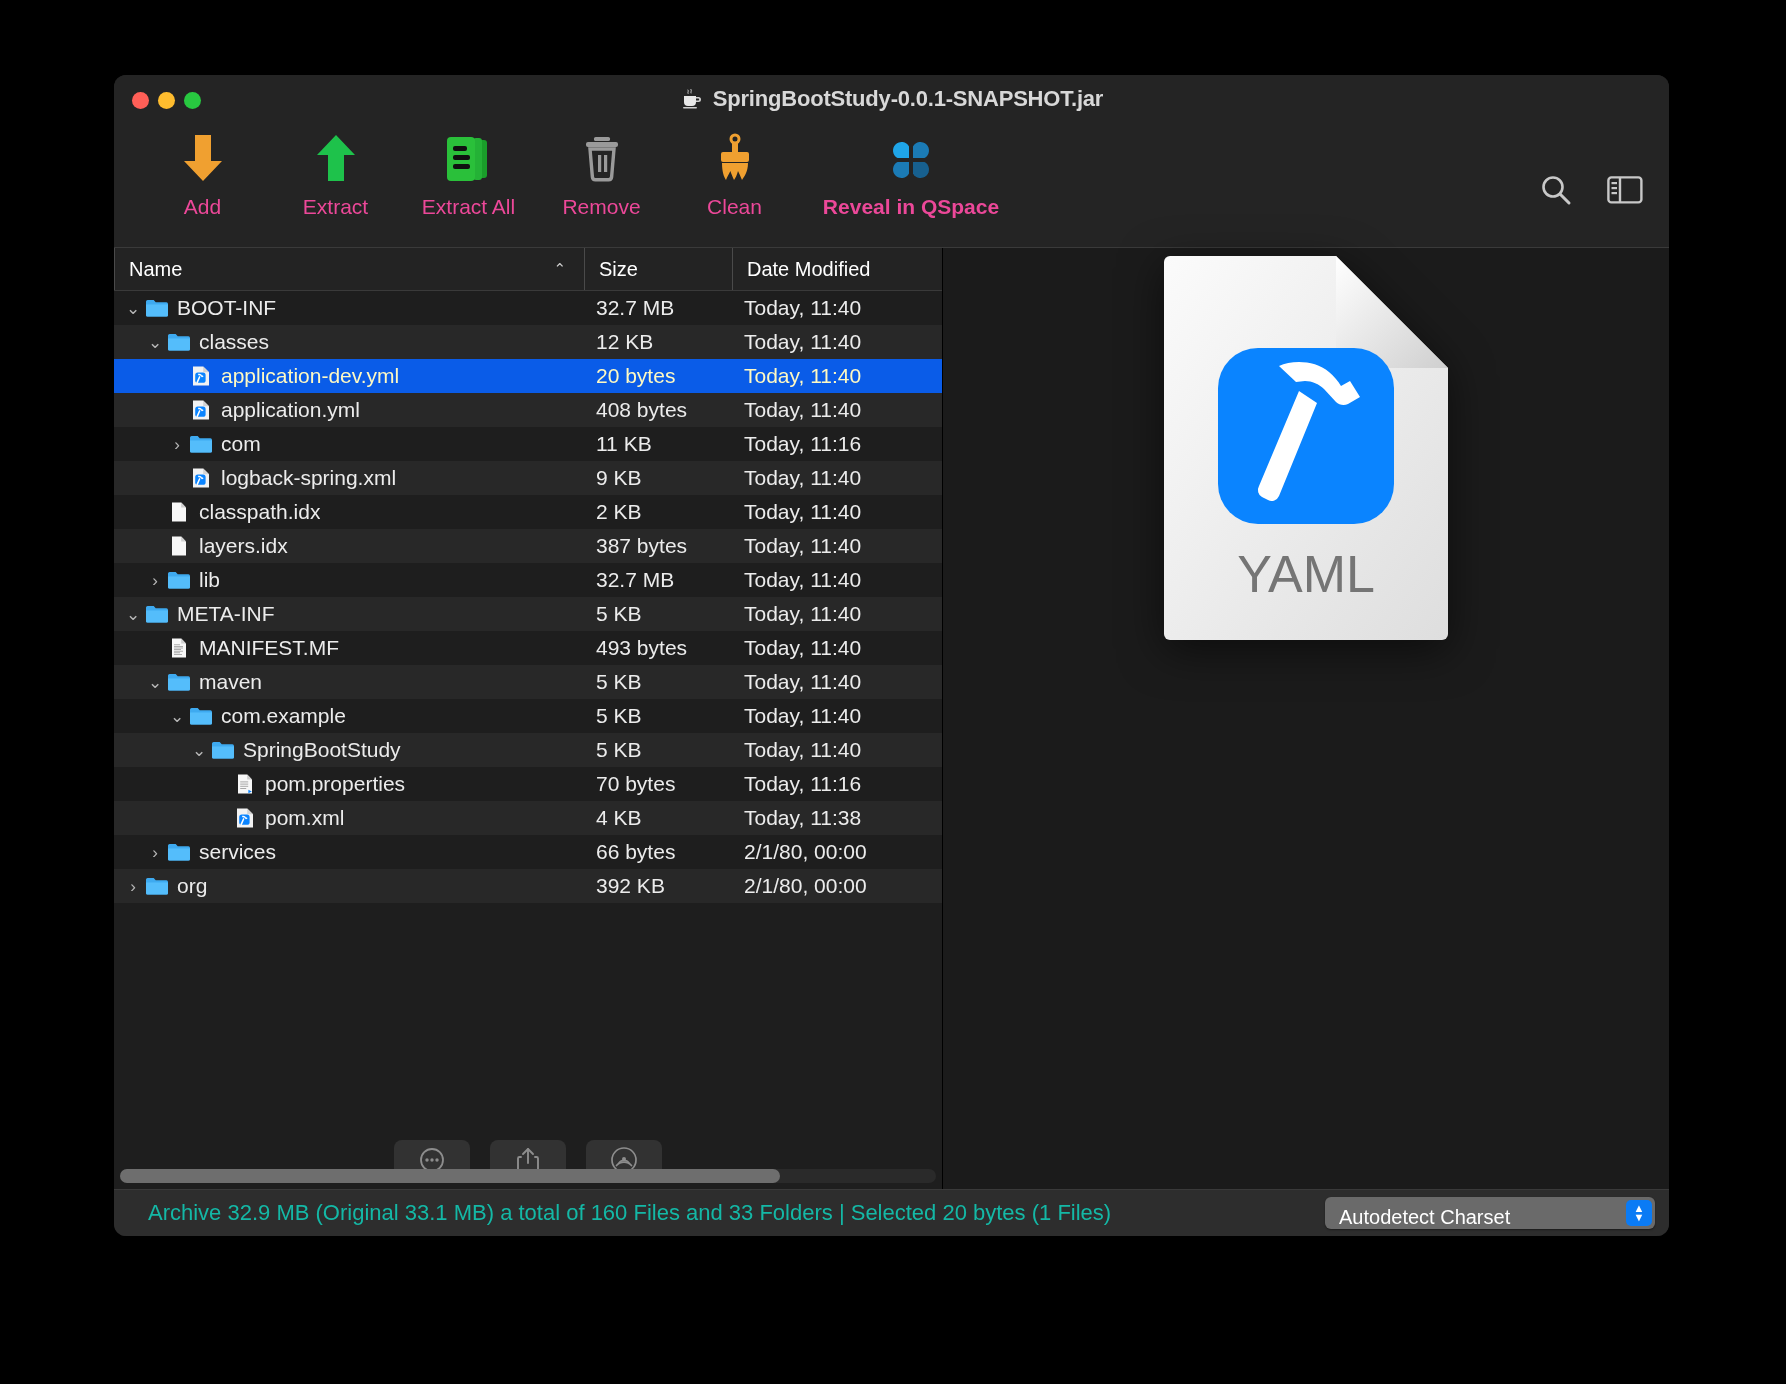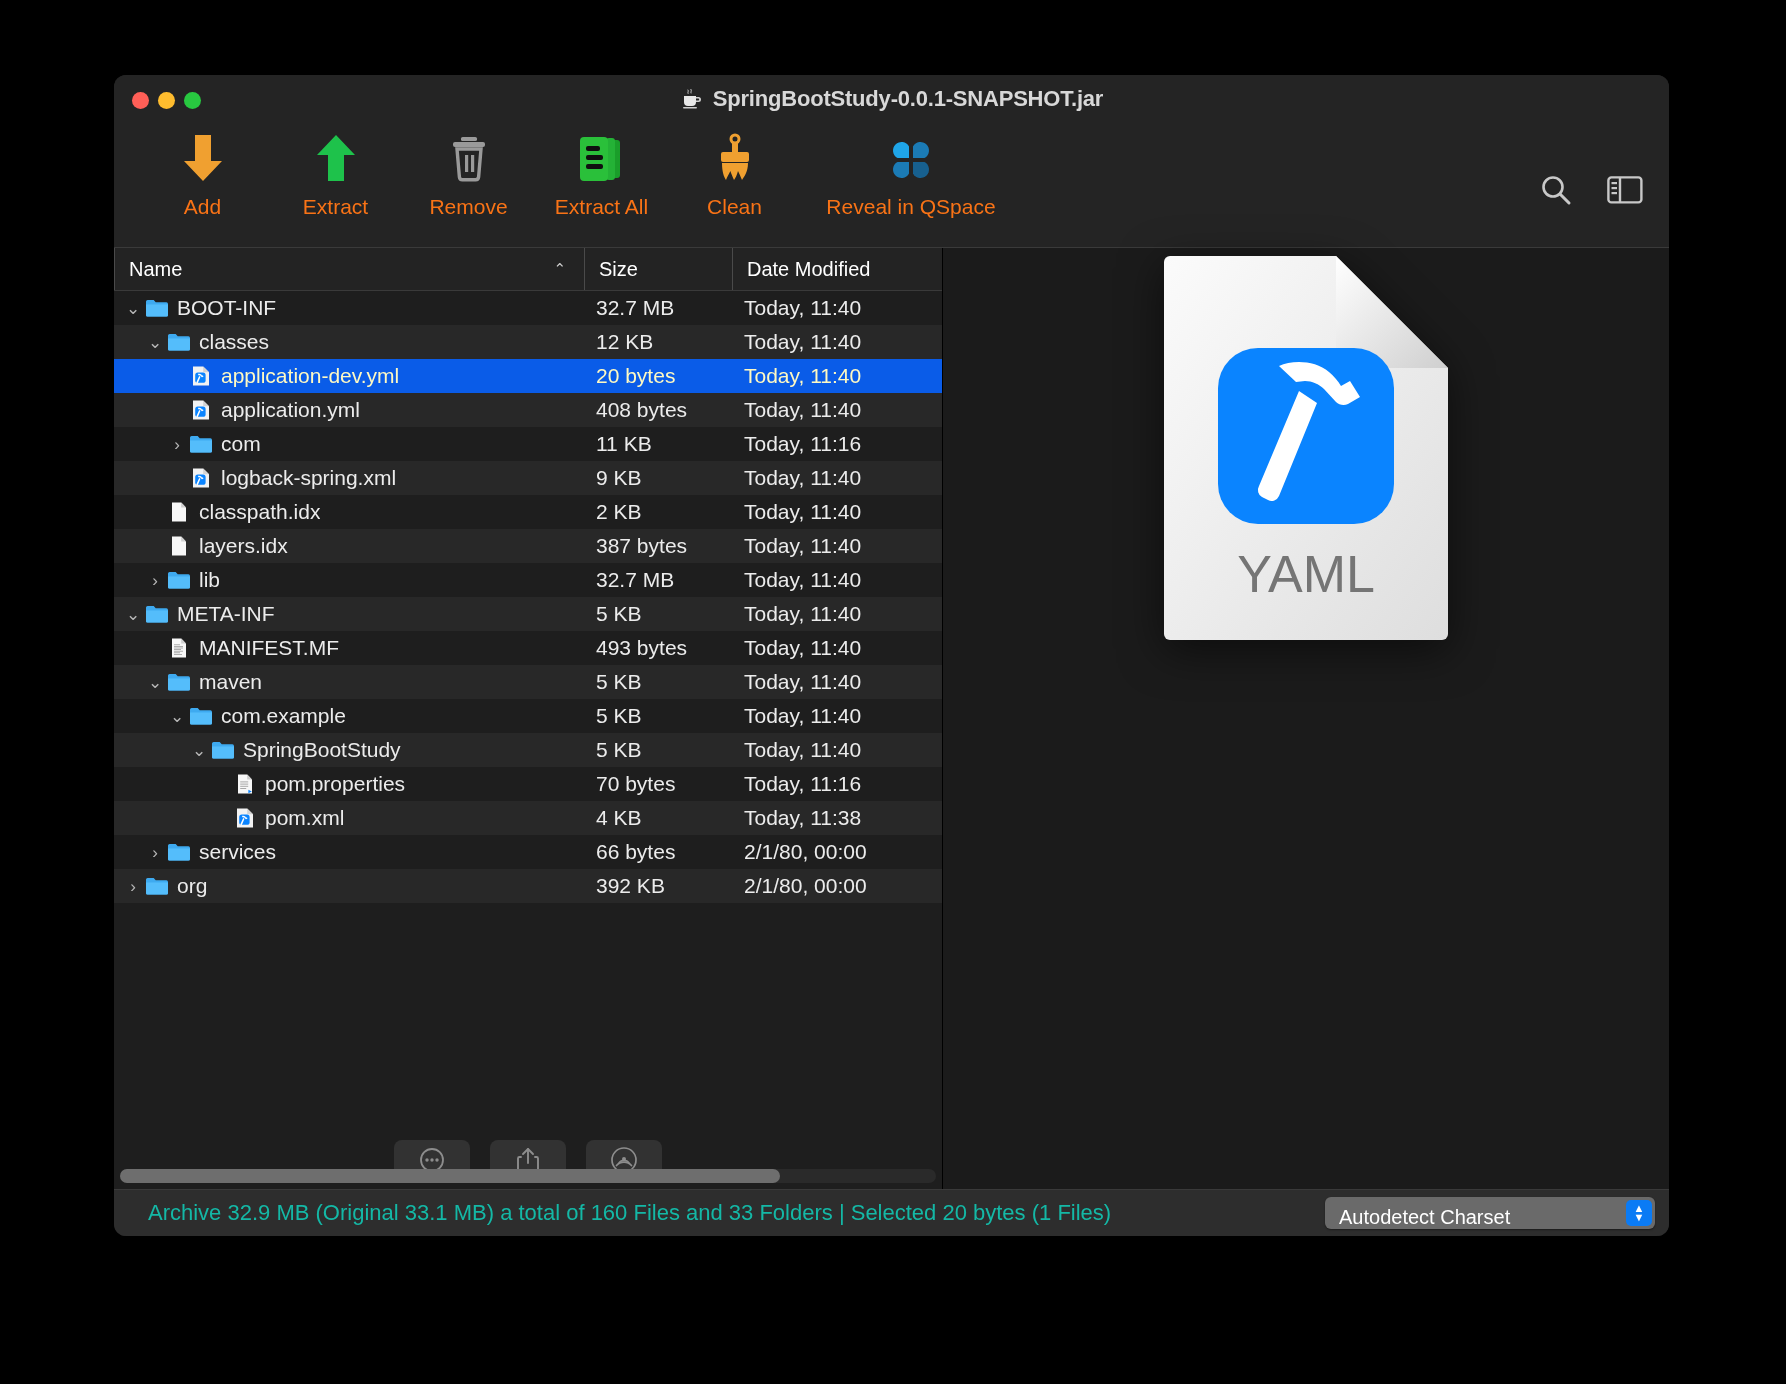--- a/index.html
+++ b/index.html
@@ -89,30 +89,30 @@
   }
   .tb-item {
     width: 133px;
     display: flex;
     flex-direction: column;
     align-items: center;
     justify-content: flex-start;
     padding-top: 4px;
     cursor: default;
   }
-  .tb-item.wide { width: 220px; }
+  .tb-item.wide { width: 220px; font-weight: bold; }
   .tb-icon {
     height: 54px;
     display: flex;
     align-items: center;
     justify-content: center;
   }
   .tb-label {
     margin-top: 10px;
-    color: #f97316;
+    color: #ec4899;
     font-size: 21px;
     white-space: nowrap;
   }
   .tb-right {
     position: absolute;
     right: 26px;
     top: 46px;
     display: flex;
     align-items: center;
     gap: 34px;
@@ -375,43 +375,43 @@
       <div class="tb-icon">
         <svg width="50" height="52" viewBox="0 0 50 52">
           <path d="M17 49h16V23h11L25 3 6 23h11z" fill="#1ec24b"></path>
         </svg>
       </div>
       <div class="tb-label">Extract</div>
     </div>
 
     <div class="tb-item">
       <div class="tb-icon">
-        <svg width="50" height="52" viewBox="0 0 50 52">
-          <rect x="17" y="5" width="16" height="4" rx="1.6" fill="#9a9a9a"></rect>
-          <rect x="9" y="10" width="32" height="5" rx="2" fill="#9a9a9a"></rect>
-          <path d="M13 17h24l-2.4 28a3 3 0 0 1-3 2.7H18.4a3 3 0 0 1-3-2.7z" fill="none" stroke="#9a9a9a" stroke-width="3.4"></path>
-          <rect x="21" y="23" width="3.2" height="17" fill="#9a9a9a"></rect>
-          <rect x="27" y="23" width="3.2" height="17" fill="#9a9a9a"></rect>
-        </svg>
-      </div>
-      <div class="tb-label">Remove</div>
-    </div>
-
-    <div class="tb-item">
-      <div class="tb-icon">
         <svg width="56" height="52" viewBox="0 0 56 52">
           <rect x="38" y="8" width="8" height="38" rx="3" fill="#1a9e2a"></rect>
           <rect x="32" y="6" width="9" height="42" rx="3" fill="#24b236"></rect>
           <rect x="6" y="5" width="28" height="44" rx="4" fill="#2ac03a"></rect>
           <rect x="12" y="14" width="14" height="5" rx="2" fill="#101010"></rect>
           <rect x="12" y="23" width="17" height="5" rx="2" fill="#101010"></rect>
           <rect x="12" y="32" width="17" height="5" rx="2" fill="#101010"></rect>
         </svg>
       </div>
       <div class="tb-label">Extract All</div>
+    </div>
+
+    <div class="tb-item">
+      <div class="tb-icon">
+        <svg width="50" height="52" viewBox="0 0 50 52">
+          <rect x="17" y="5" width="16" height="4" rx="1.6" fill="#9a9a9a"></rect>
+          <rect x="9" y="10" width="32" height="5" rx="2" fill="#9a9a9a"></rect>
+          <path d="M13 17h24l-2.4 28a3 3 0 0 1-3 2.7H18.4a3 3 0 0 1-3-2.7z" fill="none" stroke="#9a9a9a" stroke-width="3.4"></path>
+          <rect x="21" y="23" width="3.2" height="17" fill="#9a9a9a"></rect>
+          <rect x="27" y="23" width="3.2" height="17" fill="#9a9a9a"></rect>
+        </svg>
+      </div>
+      <div class="tb-label">Remove</div>
     </div>
 
     <div class="tb-item">
       <div class="tb-icon">
         <svg width="50" height="52" viewBox="0 0 50 52">
           <circle cx="25" cy="7" r="4" fill="none" stroke="#f0a030" stroke-width="3"></circle>
           <rect x="22" y="10" width="6" height="12" fill="#f0a030"></rect>
           <rect x="11" y="20" width="28" height="10" rx="2" fill="#f0a030"></rect>
           <path d="M12 31h26c0 9-4 14-6 17-1.6-4-3-7-4-9-1 4-2.4 7-4 9-1.6-3.6-2.6-6-3.6-9-1.4 3-3.4 6-4.4 9-2-3-4-8-4-17z" fill="#f0a030"></path>
         </svg>

